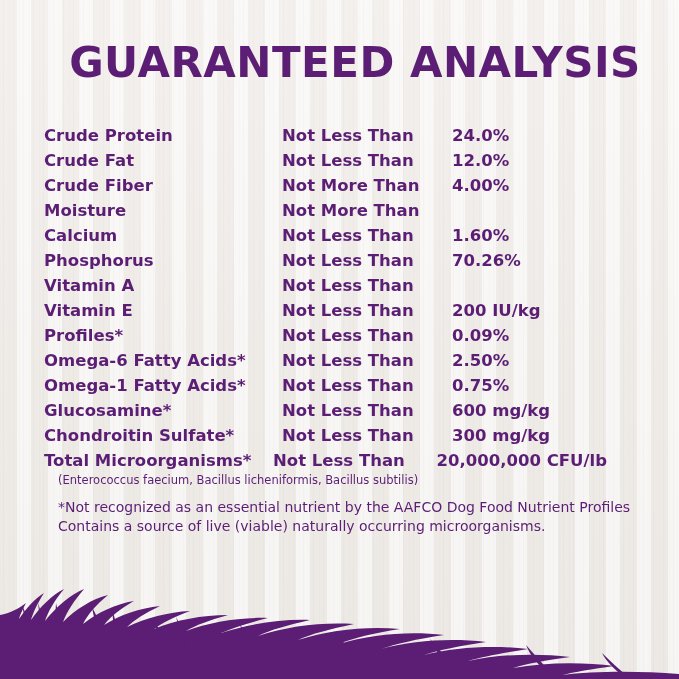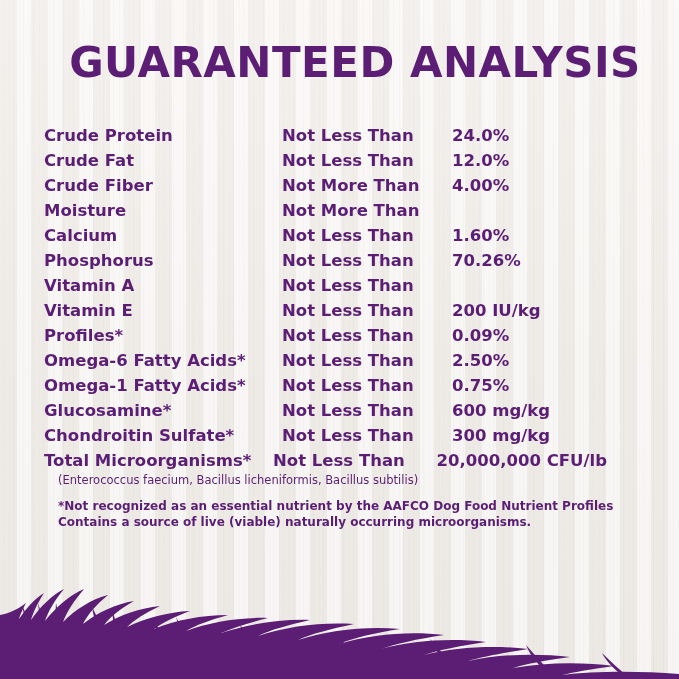--- a/index.html
+++ b/index.html
@@ -86,23 +86,22 @@
     top: 473px;
     color: #5b1e74;
     font-size: 11.5px;
     text-align: right;
   }
   #footnotes {
     position: absolute;
     left: 58px;
     top: 498px;
     color: #5b1e74;
-    font-size: 12px;
+    font-size: 14px;
     line-height: 1.35;
-    font-weight: bold;
   }
   #grass-wrap {
     position: absolute;
     left: 0;
     bottom: 0;
     width: 679px;
     height: 160px;
     line-height: 0;
   }
   #grass-wrap svg {

